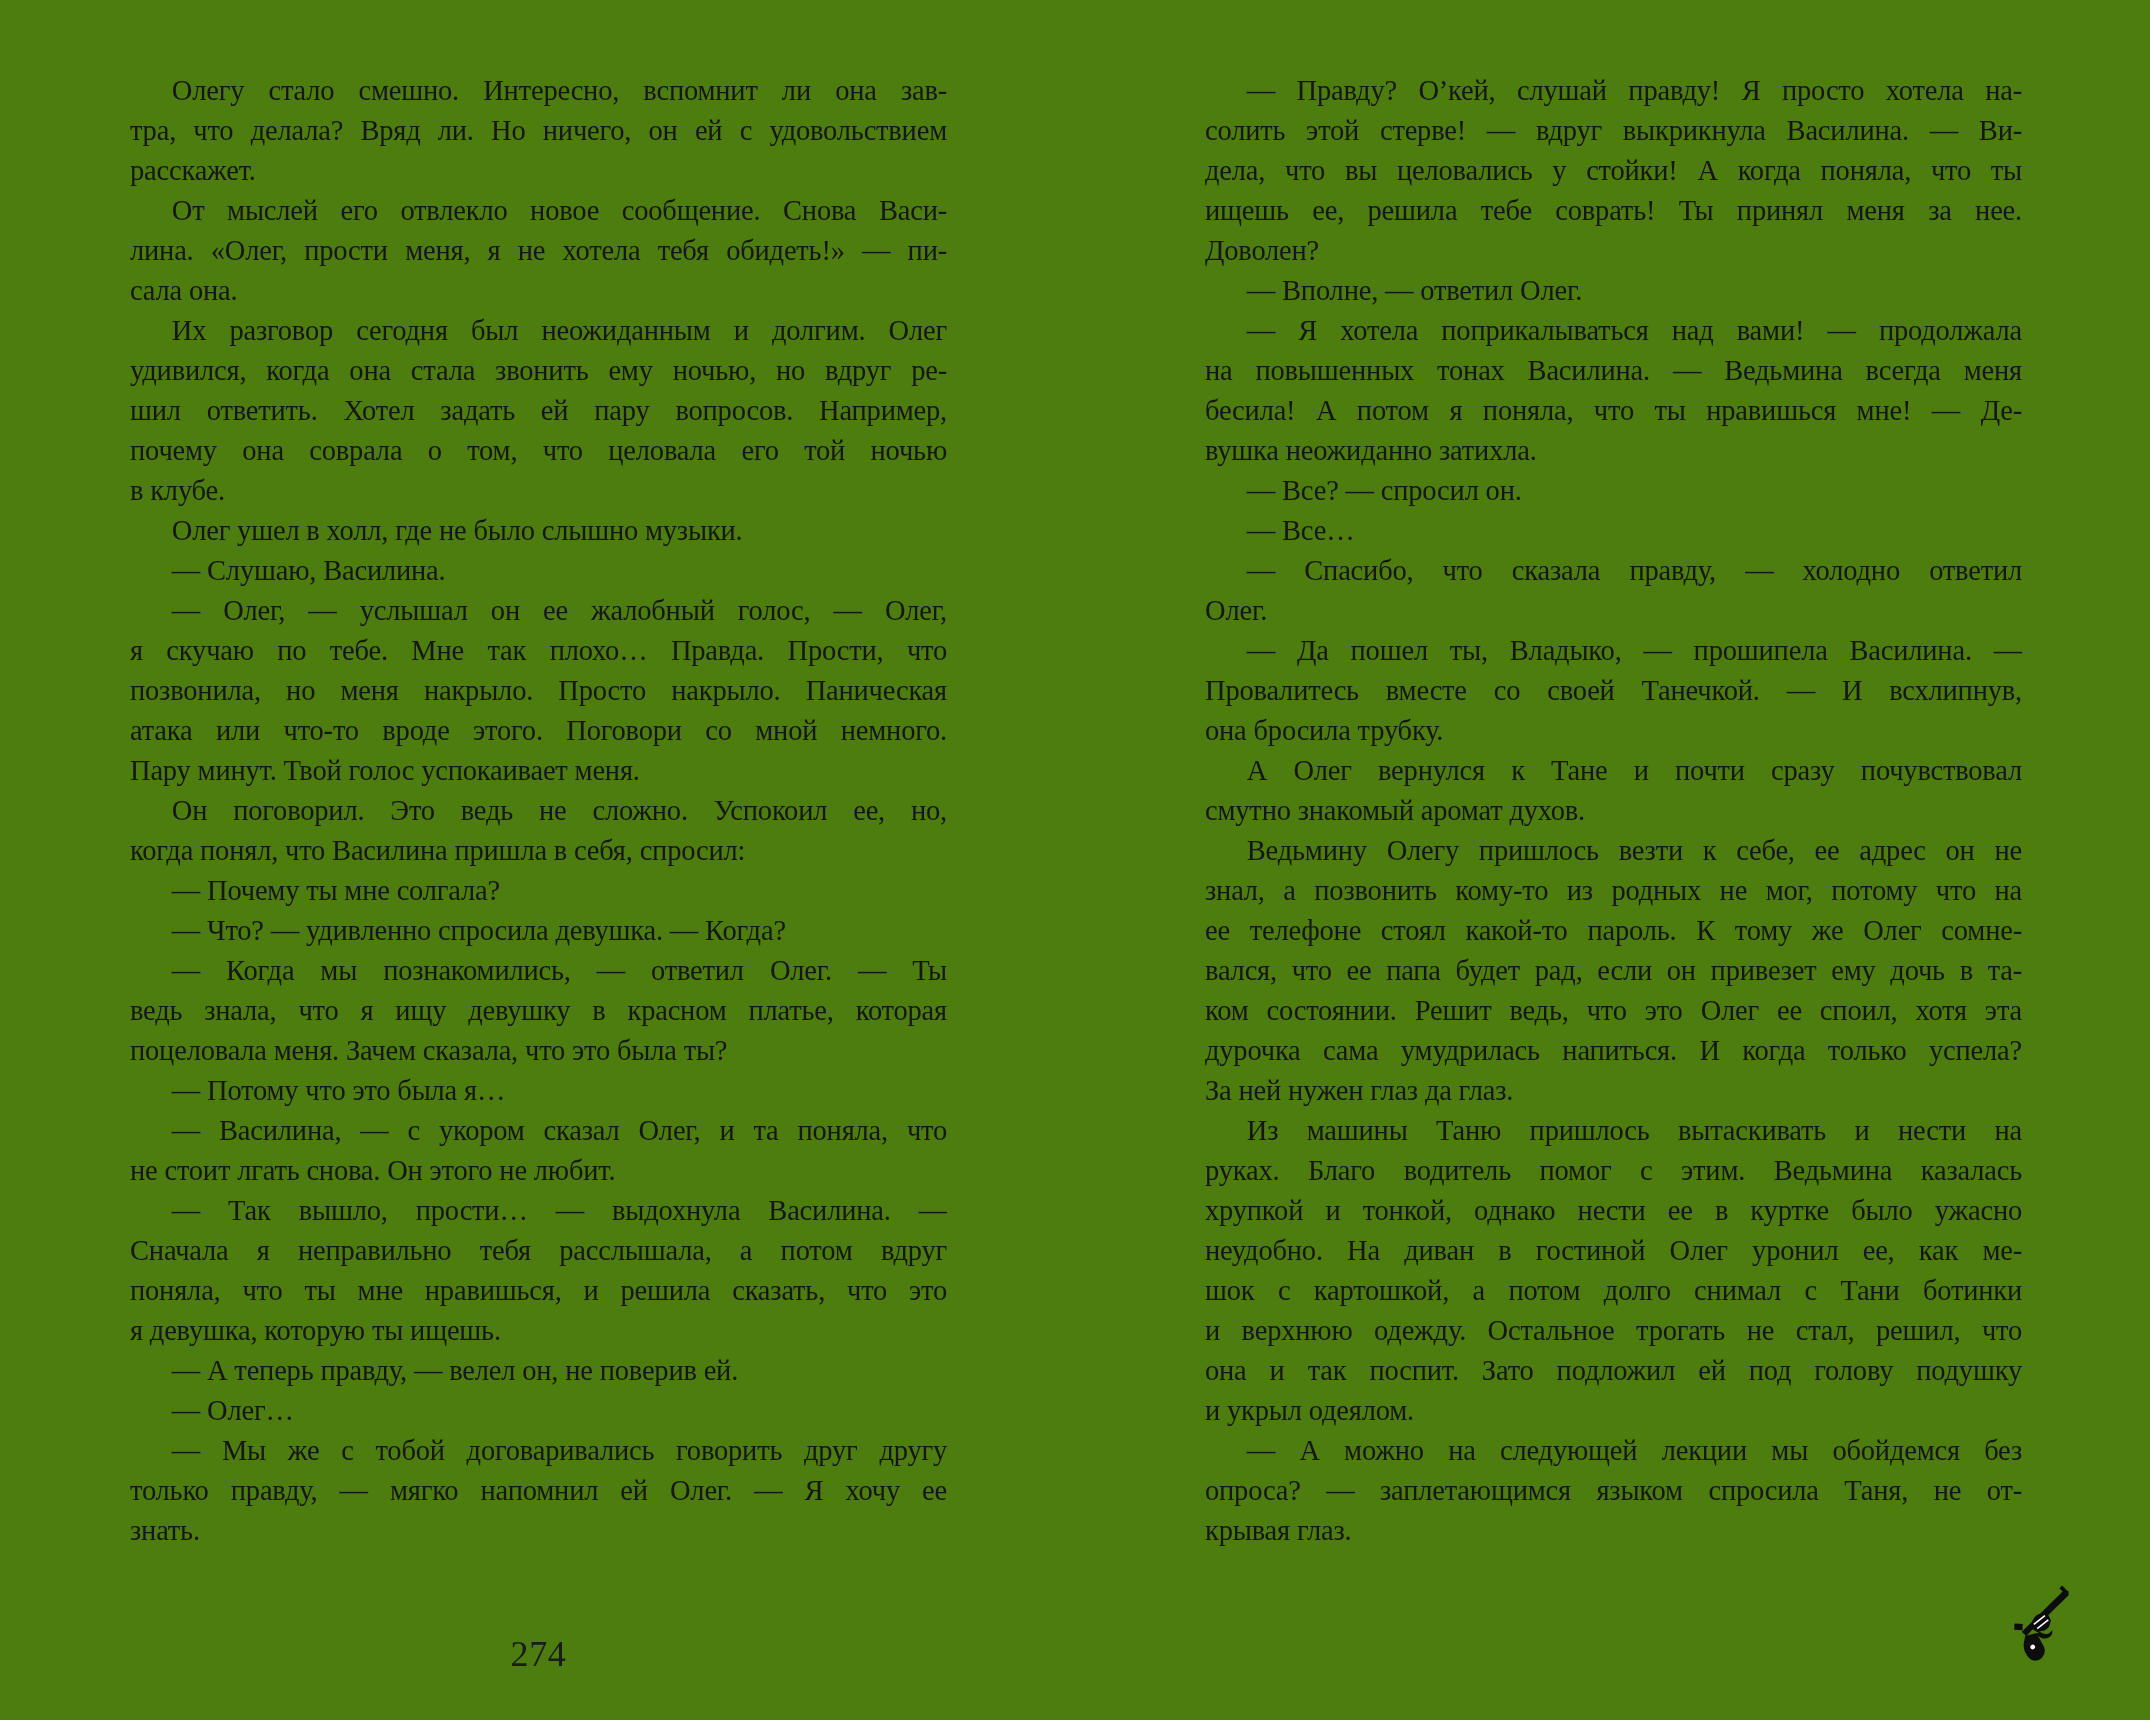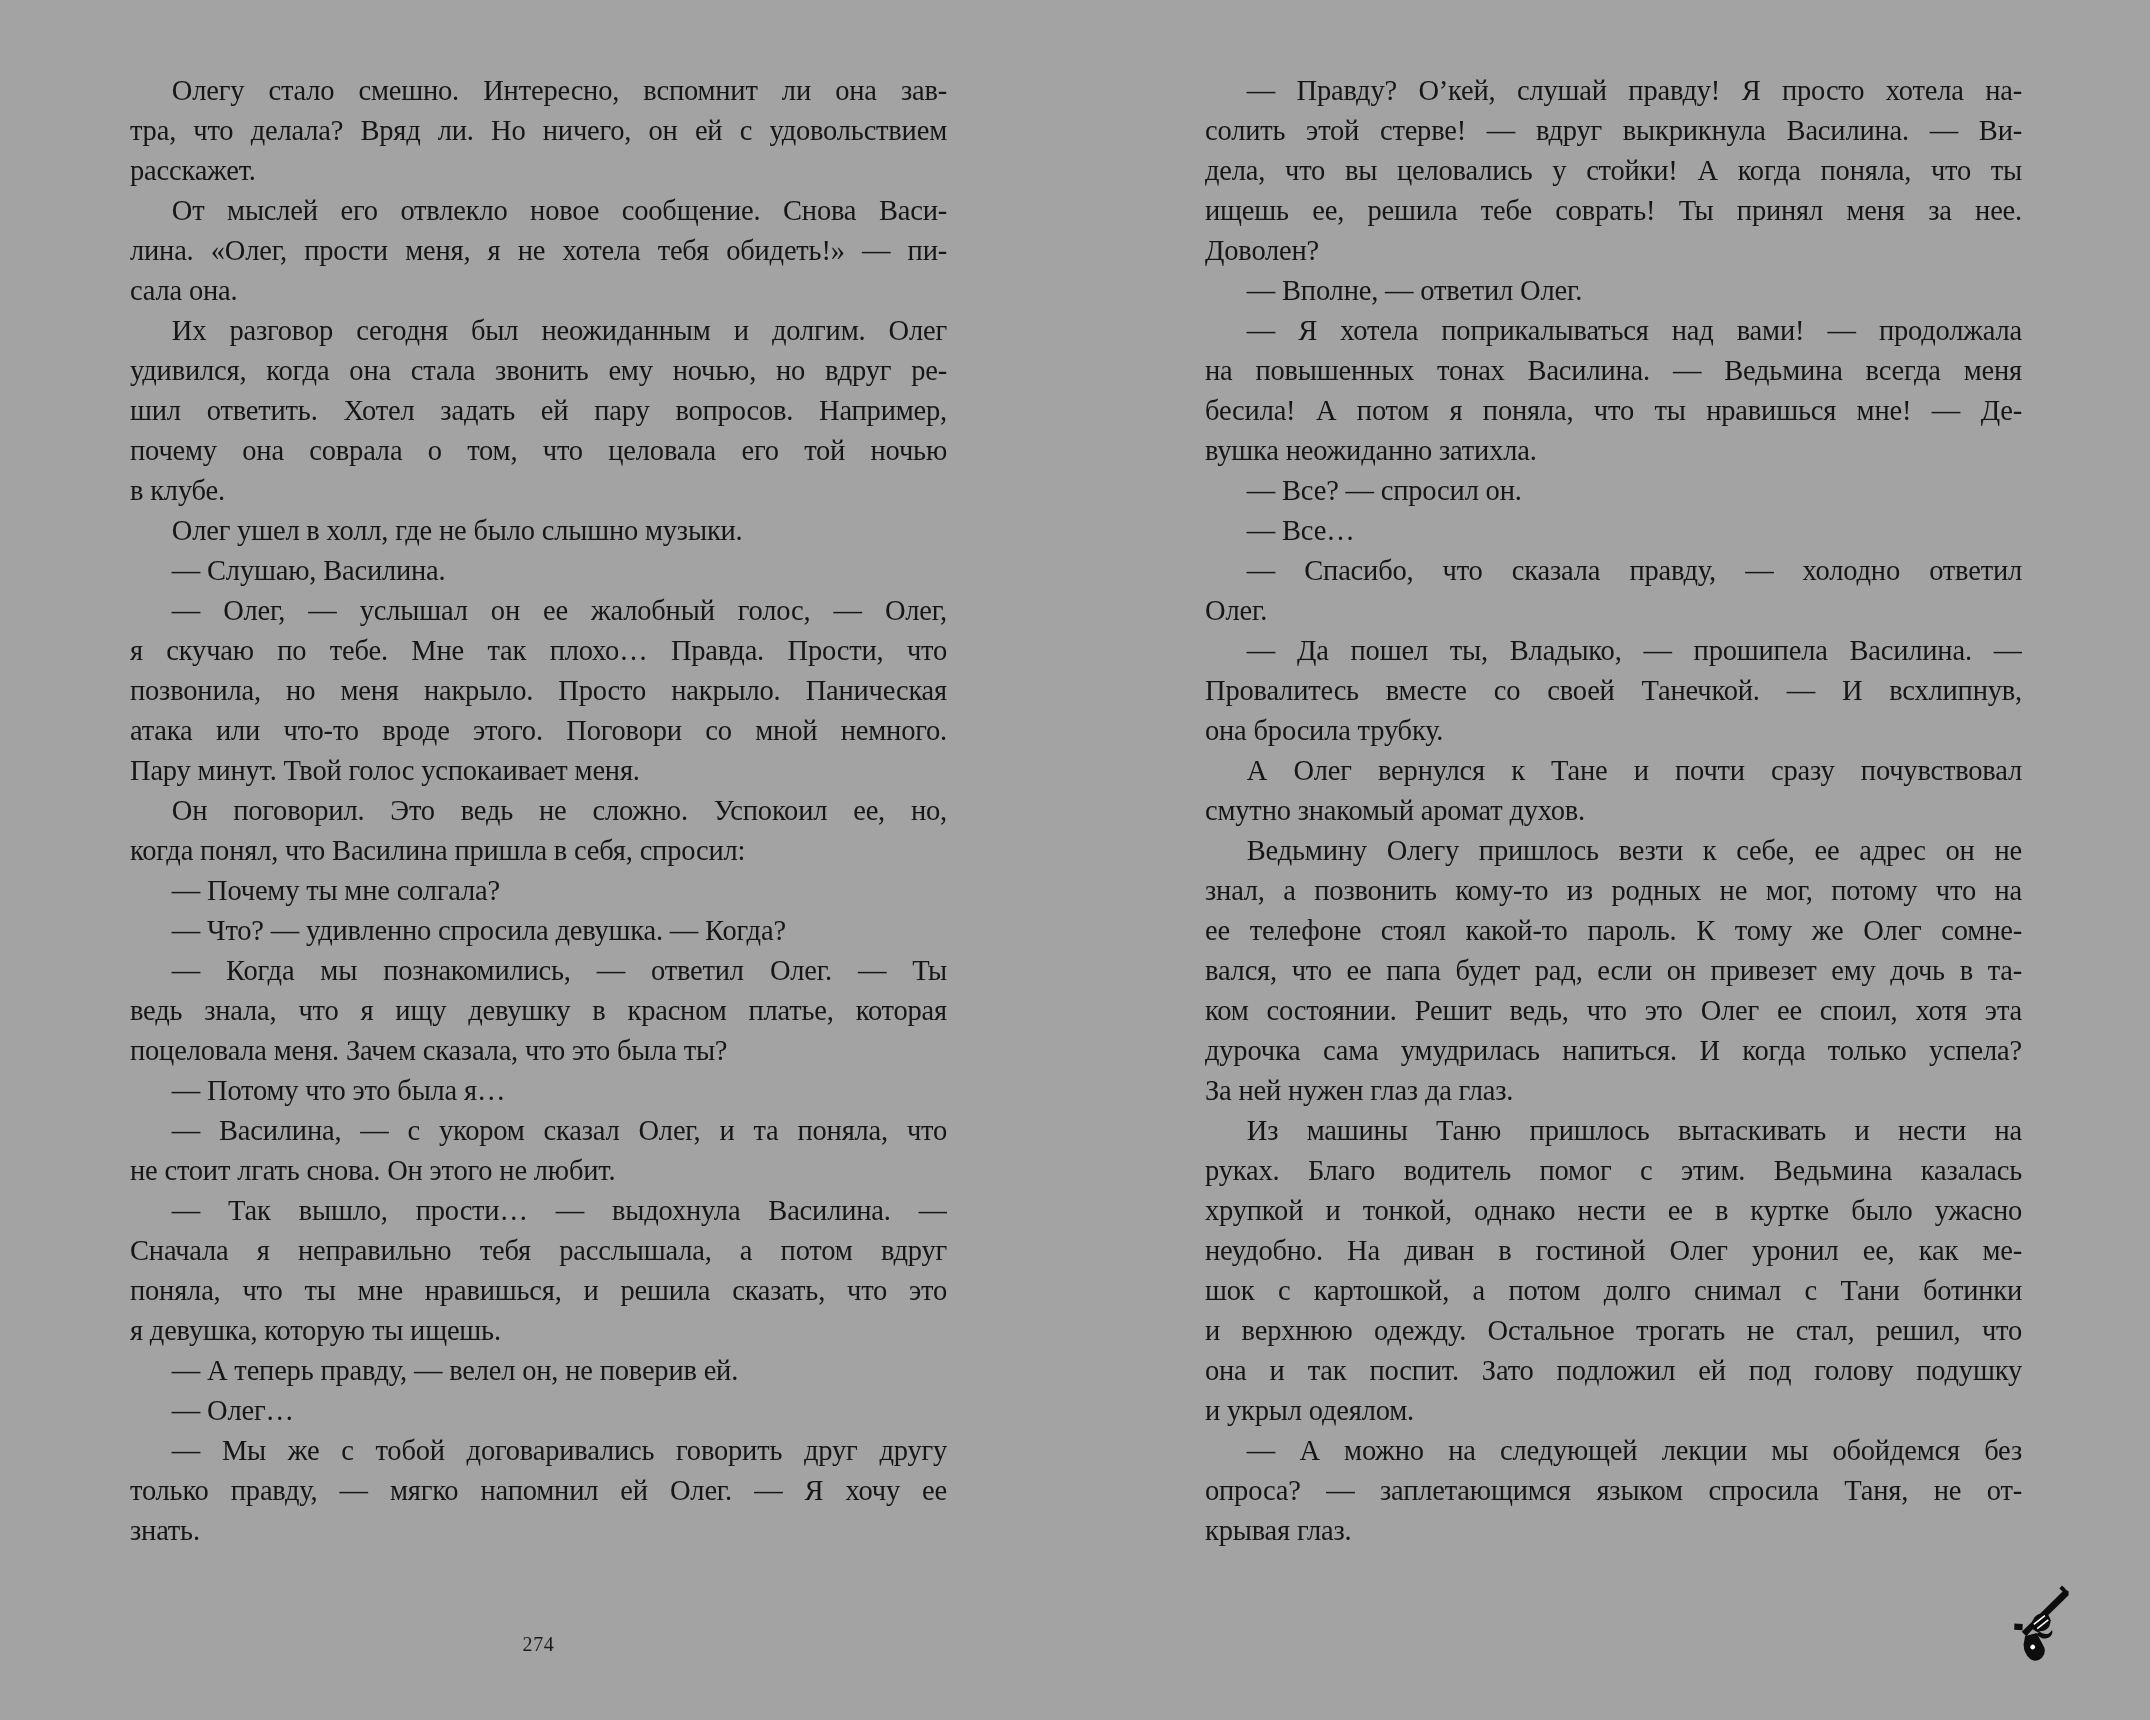--- a/index.html
+++ b/index.html
@@ -1,20 +1,20 @@
 <!DOCTYPE html>
 <html lang="ru" style="font-size:11.7px"><head>
 <meta charset="utf-8">
 <style>
   html, body { margin: 0; padding: 0; background: #e8e8e8; }
   .spread {
     position: relative;
     width: 2151px;
     height: 1720px;
-    background: #a3a3a3;
+    background: #4d7c0f;
     overflow: hidden;
     font-family: "Liberation Serif", serif;
     color: #161616;
   }
   .col {
     position: absolute;
     top: 70px;
     width: 860px;
     transform: scaleX(0.95);
     transform-origin: 0 0;
@@ -34,21 +34,21 @@
     text-align: justify;
     text-align-last: justify;
     -moz-text-align-last: justify;
   }
   .line.first { text-indent: 44px; }
   .pagenum {
     position: absolute;
     top: 1633px;
     width: 817px;
     text-align: center;
-    font-size: 20px;
+    font-size: 36px;
     letter-spacing: 0.7px;
     color: #1b1b1b;
   }
   .pagenum.left  { left: 130px; }
   .pagenum.right { left: 1205px; }
   .revolver {
     position: absolute;
     left: 2009px;
     top: 1585px;
     width: 86px;

